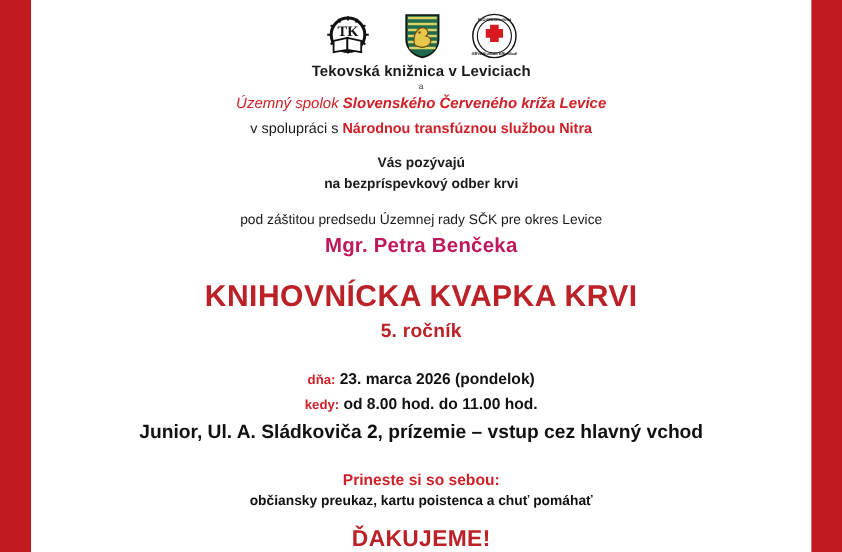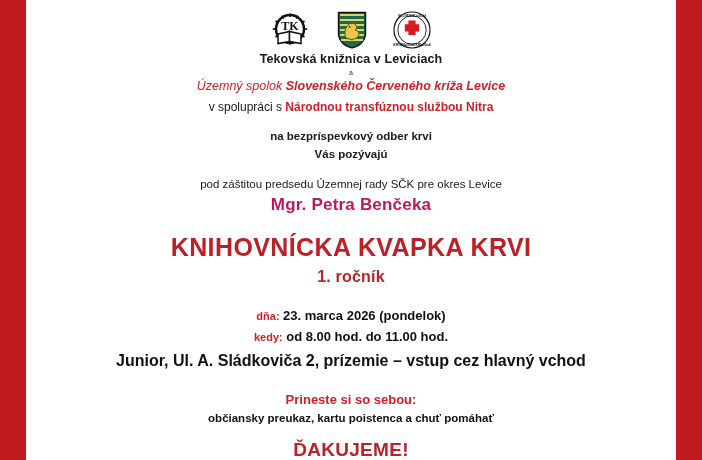--- a/index.html
+++ b/index.html
@@ -246,29 +246,29 @@
 
 
     </div>
 
     <div class="org-main">Tekovská knižnica v Leviciach</div>
     <div class="org-a">a</div>
     <div class="org-red"><span>Územný spolok </span><b>Slovenského Červeného kríža Levice</b></div>
     <div class="org-black"><span>v spolupráci s </span><span class="red-b">Národnou transfúznou službou Nitra</span></div>
 
     <div class="invite">
+      <div>Vás pozývajú</div>
       <div>na bezpríspevkový odber krvi</div>
-      <div>Vás pozývajú</div>
     </div>
 
     <div class="patron">pod záštitou predsedu Územnej rady SČK pre okres Levice</div>
     <div class="patron-name">Mgr. Petra Benčeka</div>
 
     <div class="title-main">KNIHOVNÍCKA KVAPKA KRVI</div>
-    <div class="title-sub">1. ročník</div>
+    <div class="title-sub">5. ročník</div>
 
     <div class="details">
       <div class="detail-line big">
         <span class="lbl">dňa:</span>
         <span class="val">23. marca 2026 (pondelok)</span>
       </div>
       <div class="detail-line big">
         <span class="lbl">kedy:</span>
         <span class="val">od 8.00 hod. do 11.00 hod.</span>
       </div>

